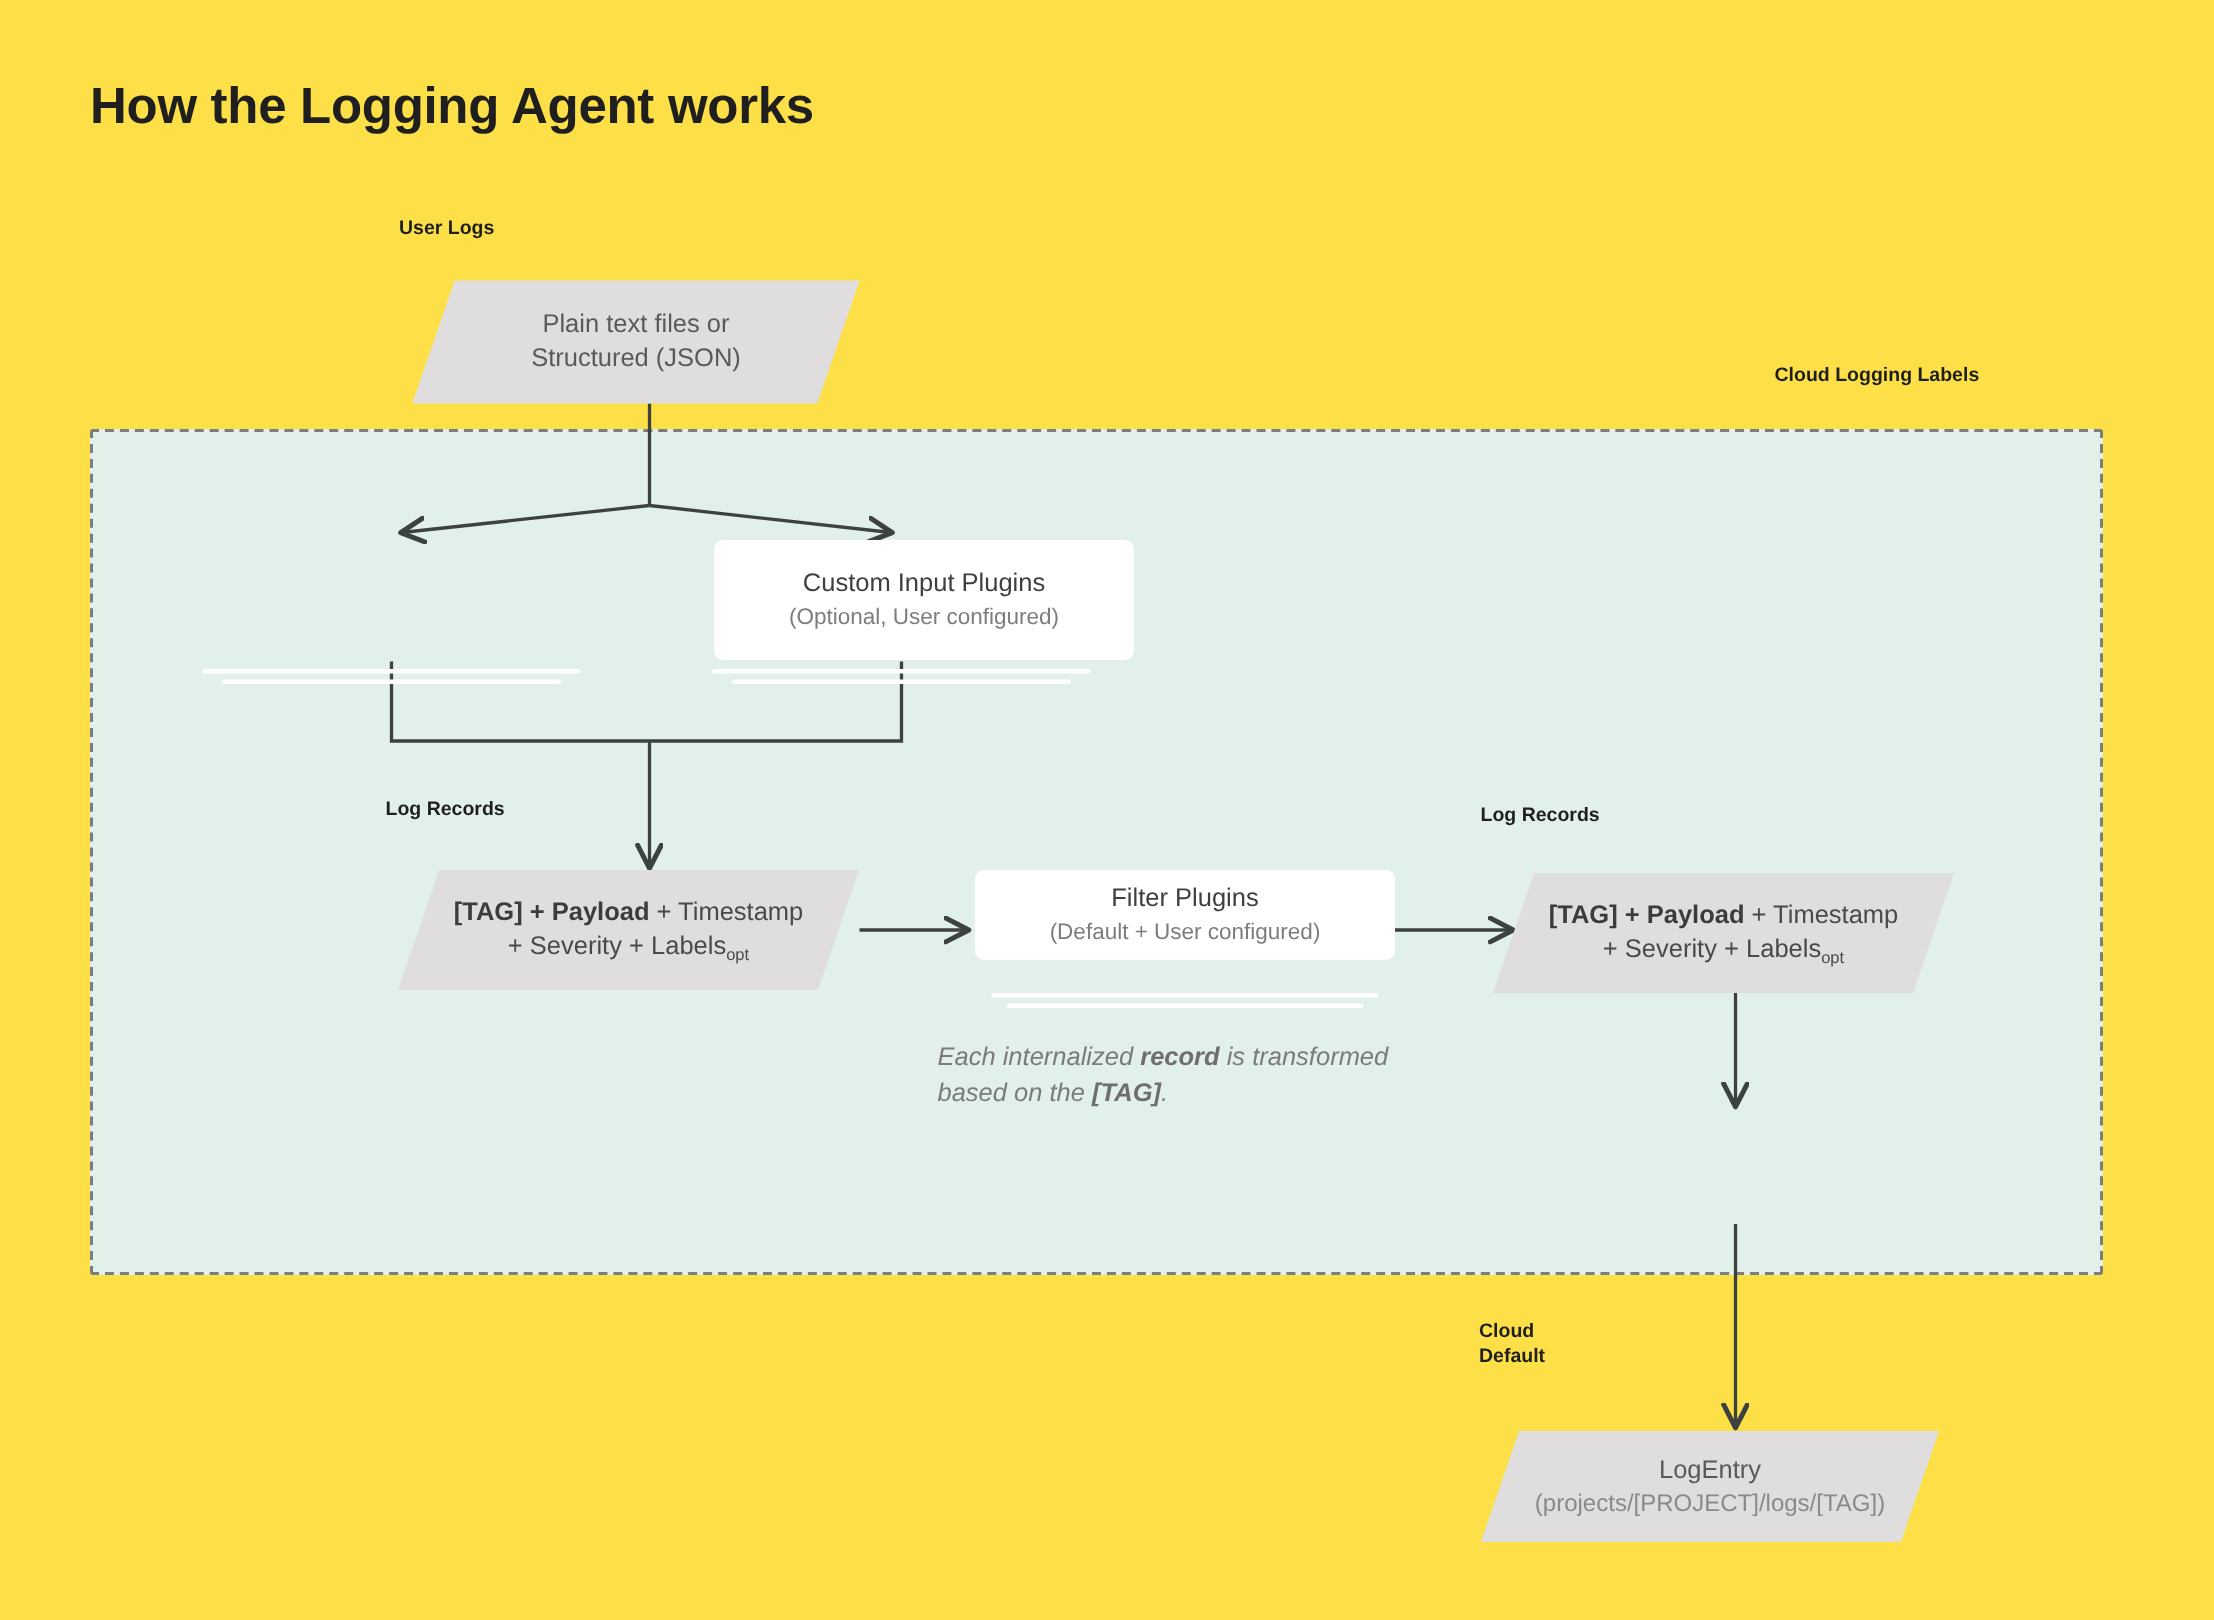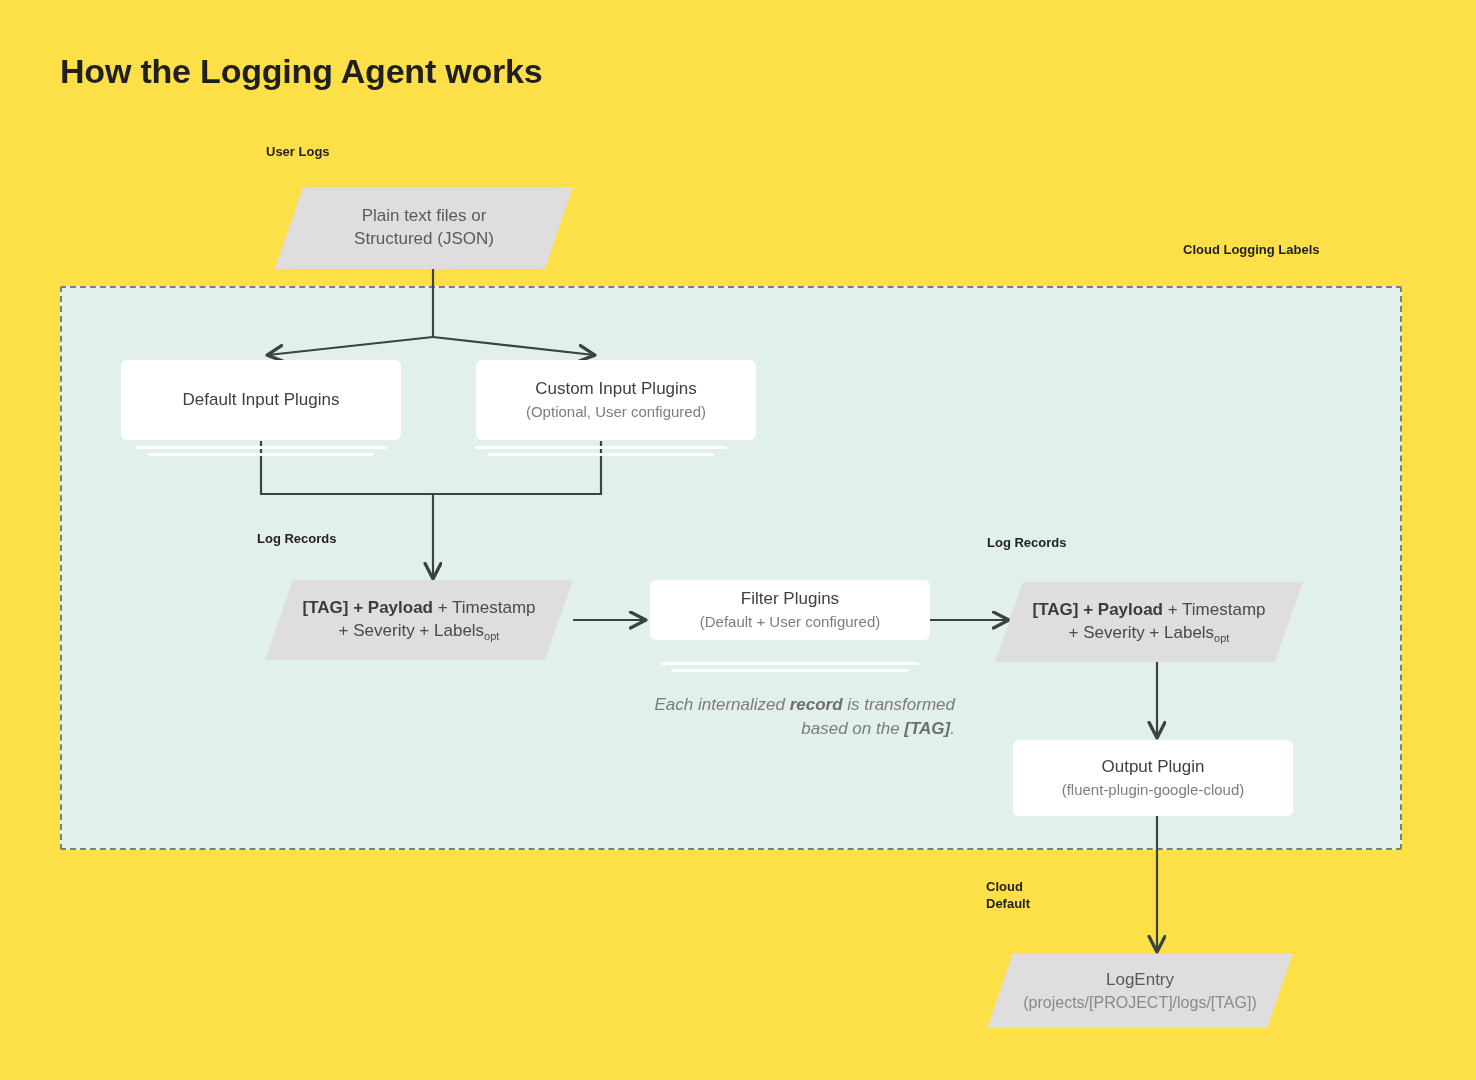--- a/index.html
+++ b/index.html
@@ -133,21 +133,21 @@
   #card-custom-input  { left: 476px; top: 360px; width: 280px; height: 80px; }
   #card-filter        { left: 650px; top: 580px; width: 280px; height: 60px; }
   #card-output        { left: 1013px; top: 740px; width: 280px; height: 76px; }
 
   
   #note-transform {
     position: absolute;
     left: 625px;
     top: 693px;
     width: 330px;
-    text-align: right;
+    text-align: left;
     font-style: italic;
     font-size: 17px;
     color: #7b7b7b;
     line-height: 1.4;
   }
   #note-transform b { font-weight: bold; color: #6e6e6e; }
 </style>
 </head>
 <body>
 
@@ -189,23 +189,20 @@
 
   <div class="para" id="para-user-logs">
     <div class="para-text">
       <span>Plain text files or</span>
       <span>Structured (JSON)</span>
     </div>
   </div>
 
   <div class="stack-line" style="left:135px; top:446px; width:252px;"></div>
   <div class="stack-line" style="left:148px; top:453px; width:226px;"></div>
-  <div class="card" id="card-default-input">
-    <div class="card-title">Default Input Plugins</div>
-  </div>
 
   <div class="stack-line" style="left:475px; top:446px; width:252px;"></div>
   <div class="stack-line" style="left:488px; top:453px; width:226px;"></div>
   <div class="card" id="card-custom-input">
     <div class="card-title">Custom Input Plugins</div>
     <div class="card-sub">(Optional, User configured)</div>
   </div>
 
   <div class="para" id="para-records-1">
     <div class="para-text">
@@ -233,24 +230,20 @@
     <div class="para-text">
       <span>
         <span class="strong">[TAG] + </span><span class="strong">Payload</span><span> + Timestamp</span>
       </span>
       <span>
         <span>+ Severity + Labels</span><sub>opt</sub>
       </span>
     </div>
   </div>
 
-  <div class="card" id="card-output">
-    <div class="card-title">Output Plugin</div>
-    <div class="card-sub">(fluent-plugin-google-cloud)</div>
-  </div>
 
   <div class="para" id="para-logentry">
     <div class="para-text">
       <span>LogEntry</span>
       <span class="para-sub">(projects/[PROJECT]/logs/[TAG])</span>
     </div>
   </div>
 
 </div>
 

